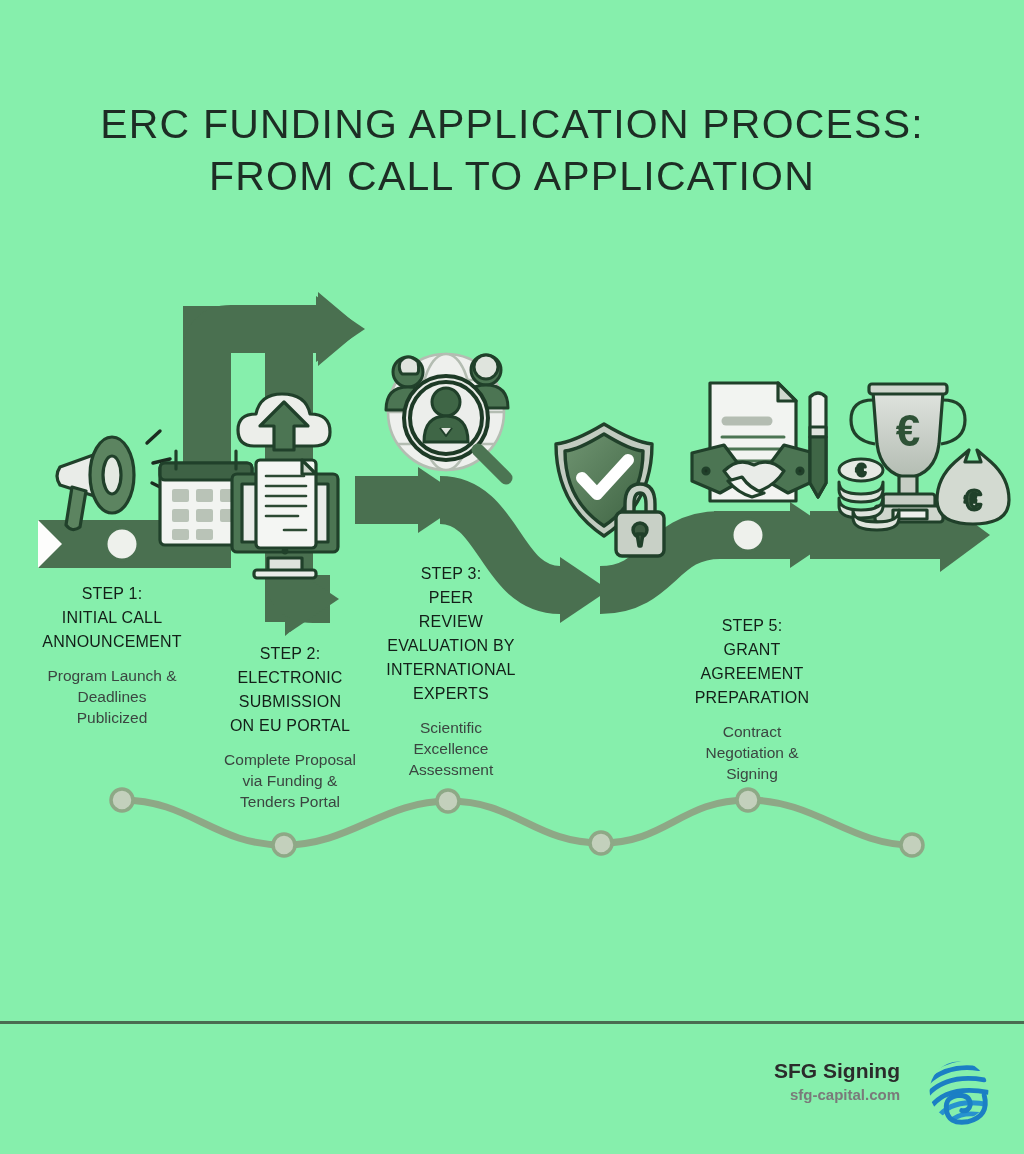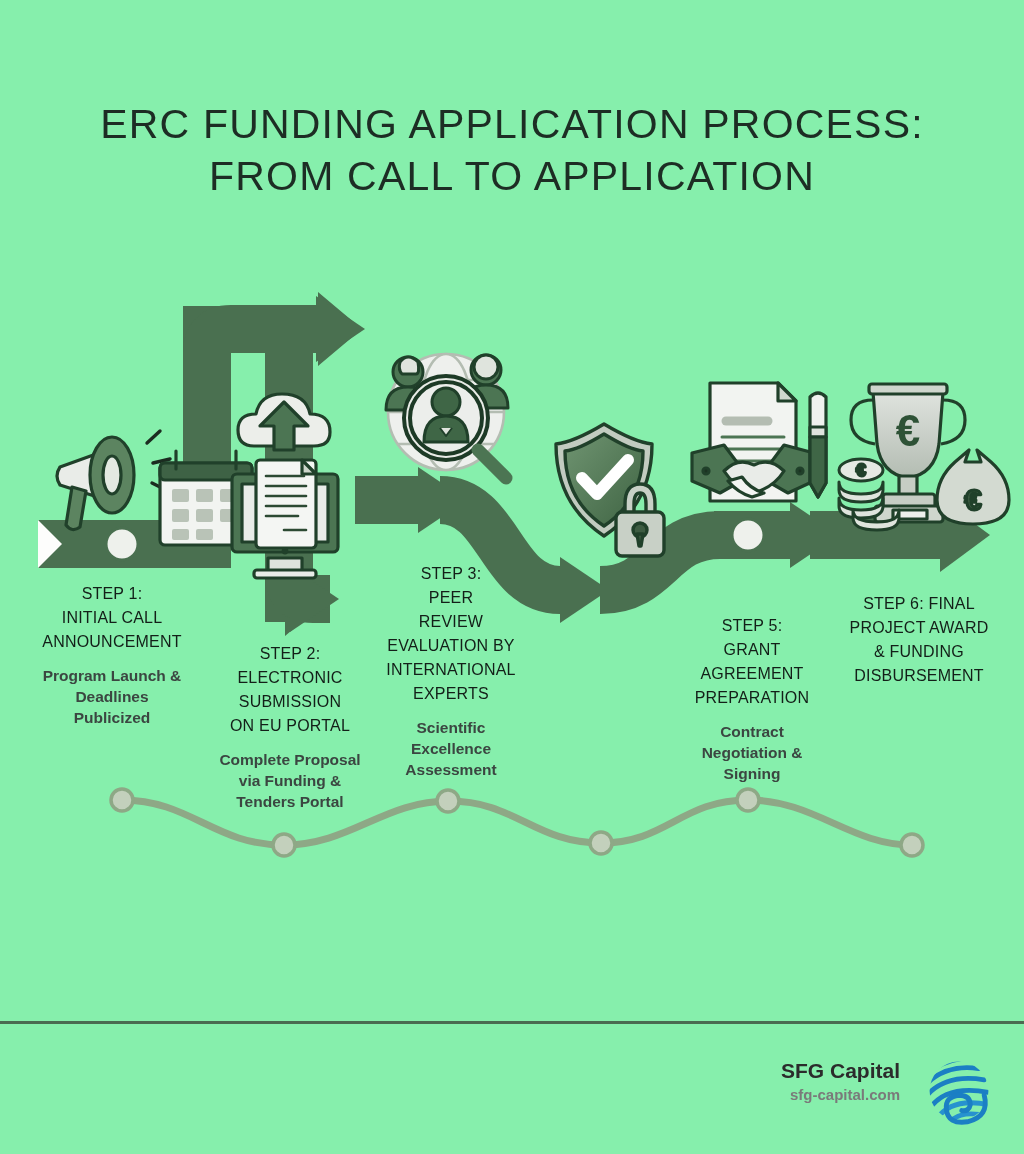--- a/index.html
+++ b/index.html
@@ -57,21 +57,21 @@
   .step-title {
     font-family: "Liberation Sans", sans-serif;
     font-weight: normal;
     font-size: 16px;
     line-height: 24px;
     color: #131f18;
     letter-spacing: 0.2px;
   }
   .step-desc {
     font-family: "Liberation Sans", sans-serif;
-    font-weight: 700;
+    font-weight: 400;
     font-size: 15.5px;
     line-height: 21px;
     color: #3b4641;
     margin-top: 11px;
   }
 
   
   .footer-rule {
     position: absolute;
     left: 0;
@@ -357,27 +357,26 @@
     <div class="step-desc">Scientific<br>Excellence<br>Assessment</div>
   </div>
 
 
   <div class="step" style="left:676px; top:582px; width:152px;margin-top:32px;">
     <div class="step-title">STEP 5:<br>GRANT<br>AGREEMENT<br>PREPARATION</div>
     <div class="step-desc">Contract<br>Negotiation &amp;<br>Signing</div>
   </div>
 
   <div class="step" style="left:828px; top:592px; width:182px;">
-    <div class="step-title">STEP 6: FINAL<br>PROJECT AWARD<br>&amp; FUNDING<br>DISBURSEMENT</div>
   </div>
 
   <div class="footer-rule"></div>
 
   <div class="footer-brand">
-    <div class="brand-name">SFG Capital</div>
+    <div class="brand-name">SFG Signing</div>
     <div class="brand-url">sfg-capital.com</div>
   </div>
 
   <svg class="brand-logo" viewBox="0 0 100 100">
     <defs>
       <clipPath id="logoClip">
           <circle cx="50" cy="50" r="42"></circle>
         </clipPath>
     </defs>
     <g clip-path="url(#logoClip)" fill="none" stroke="#1b7fc4" stroke-width="7" stroke-linecap="round">

